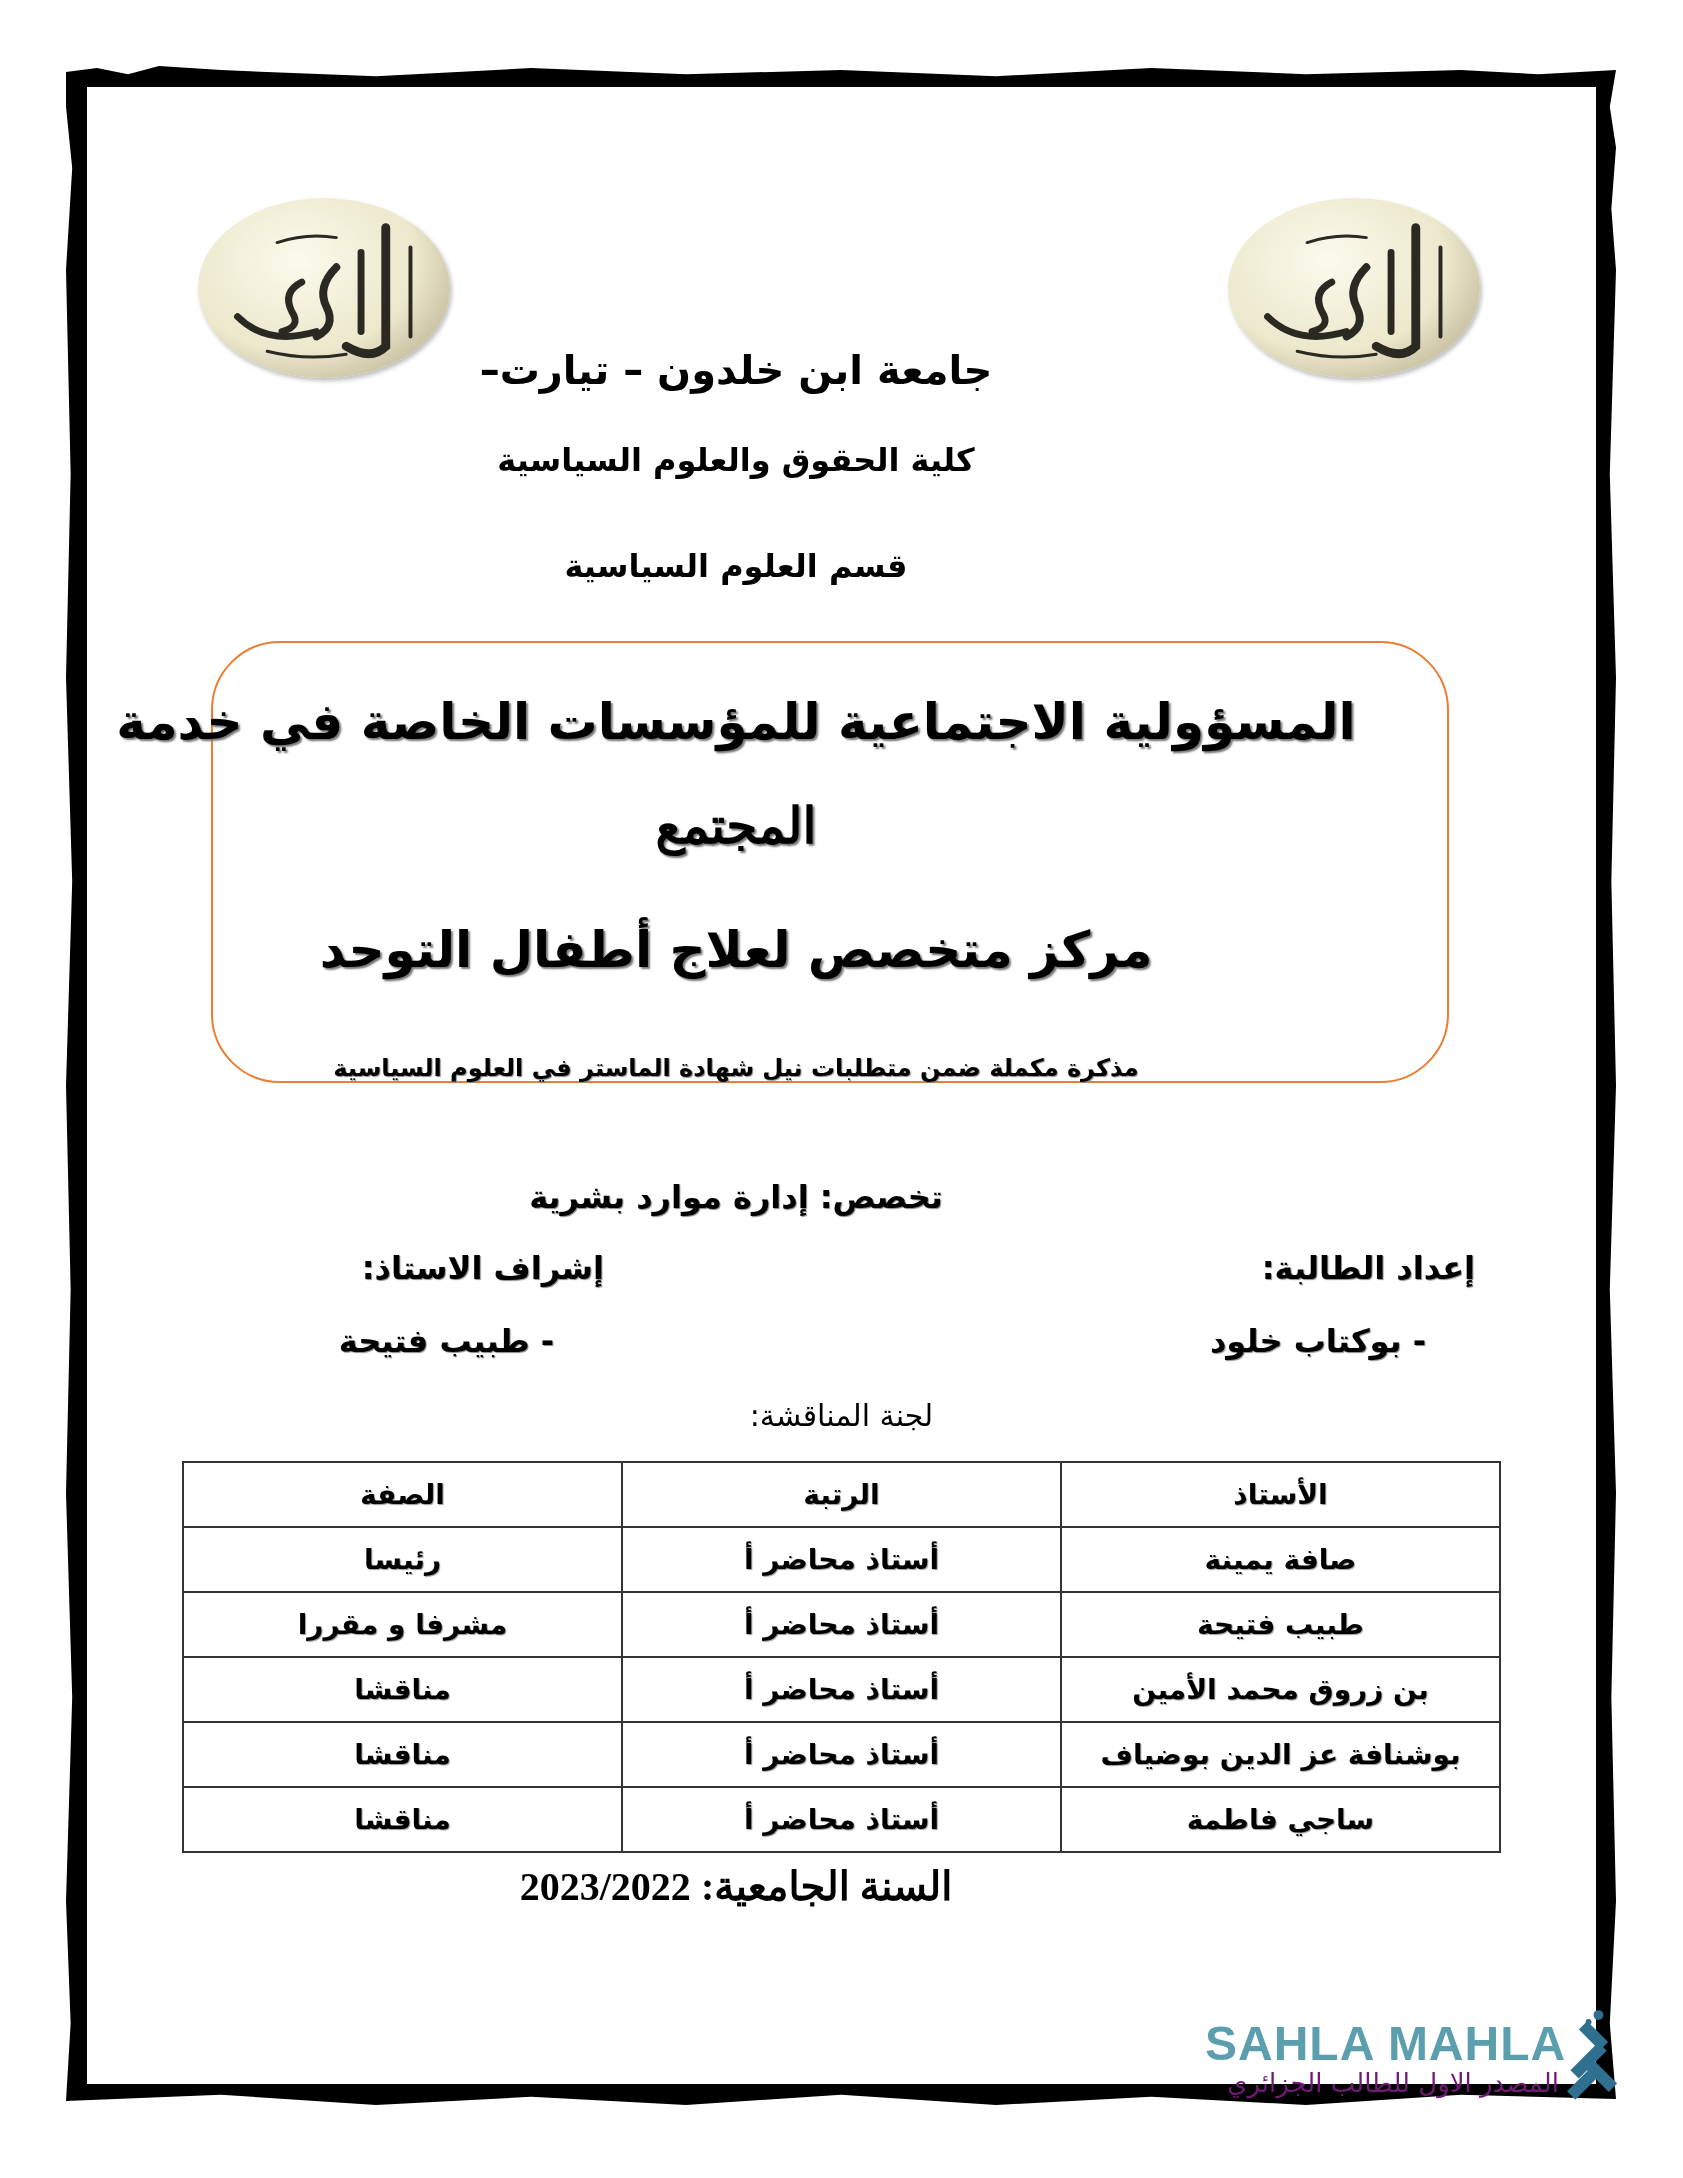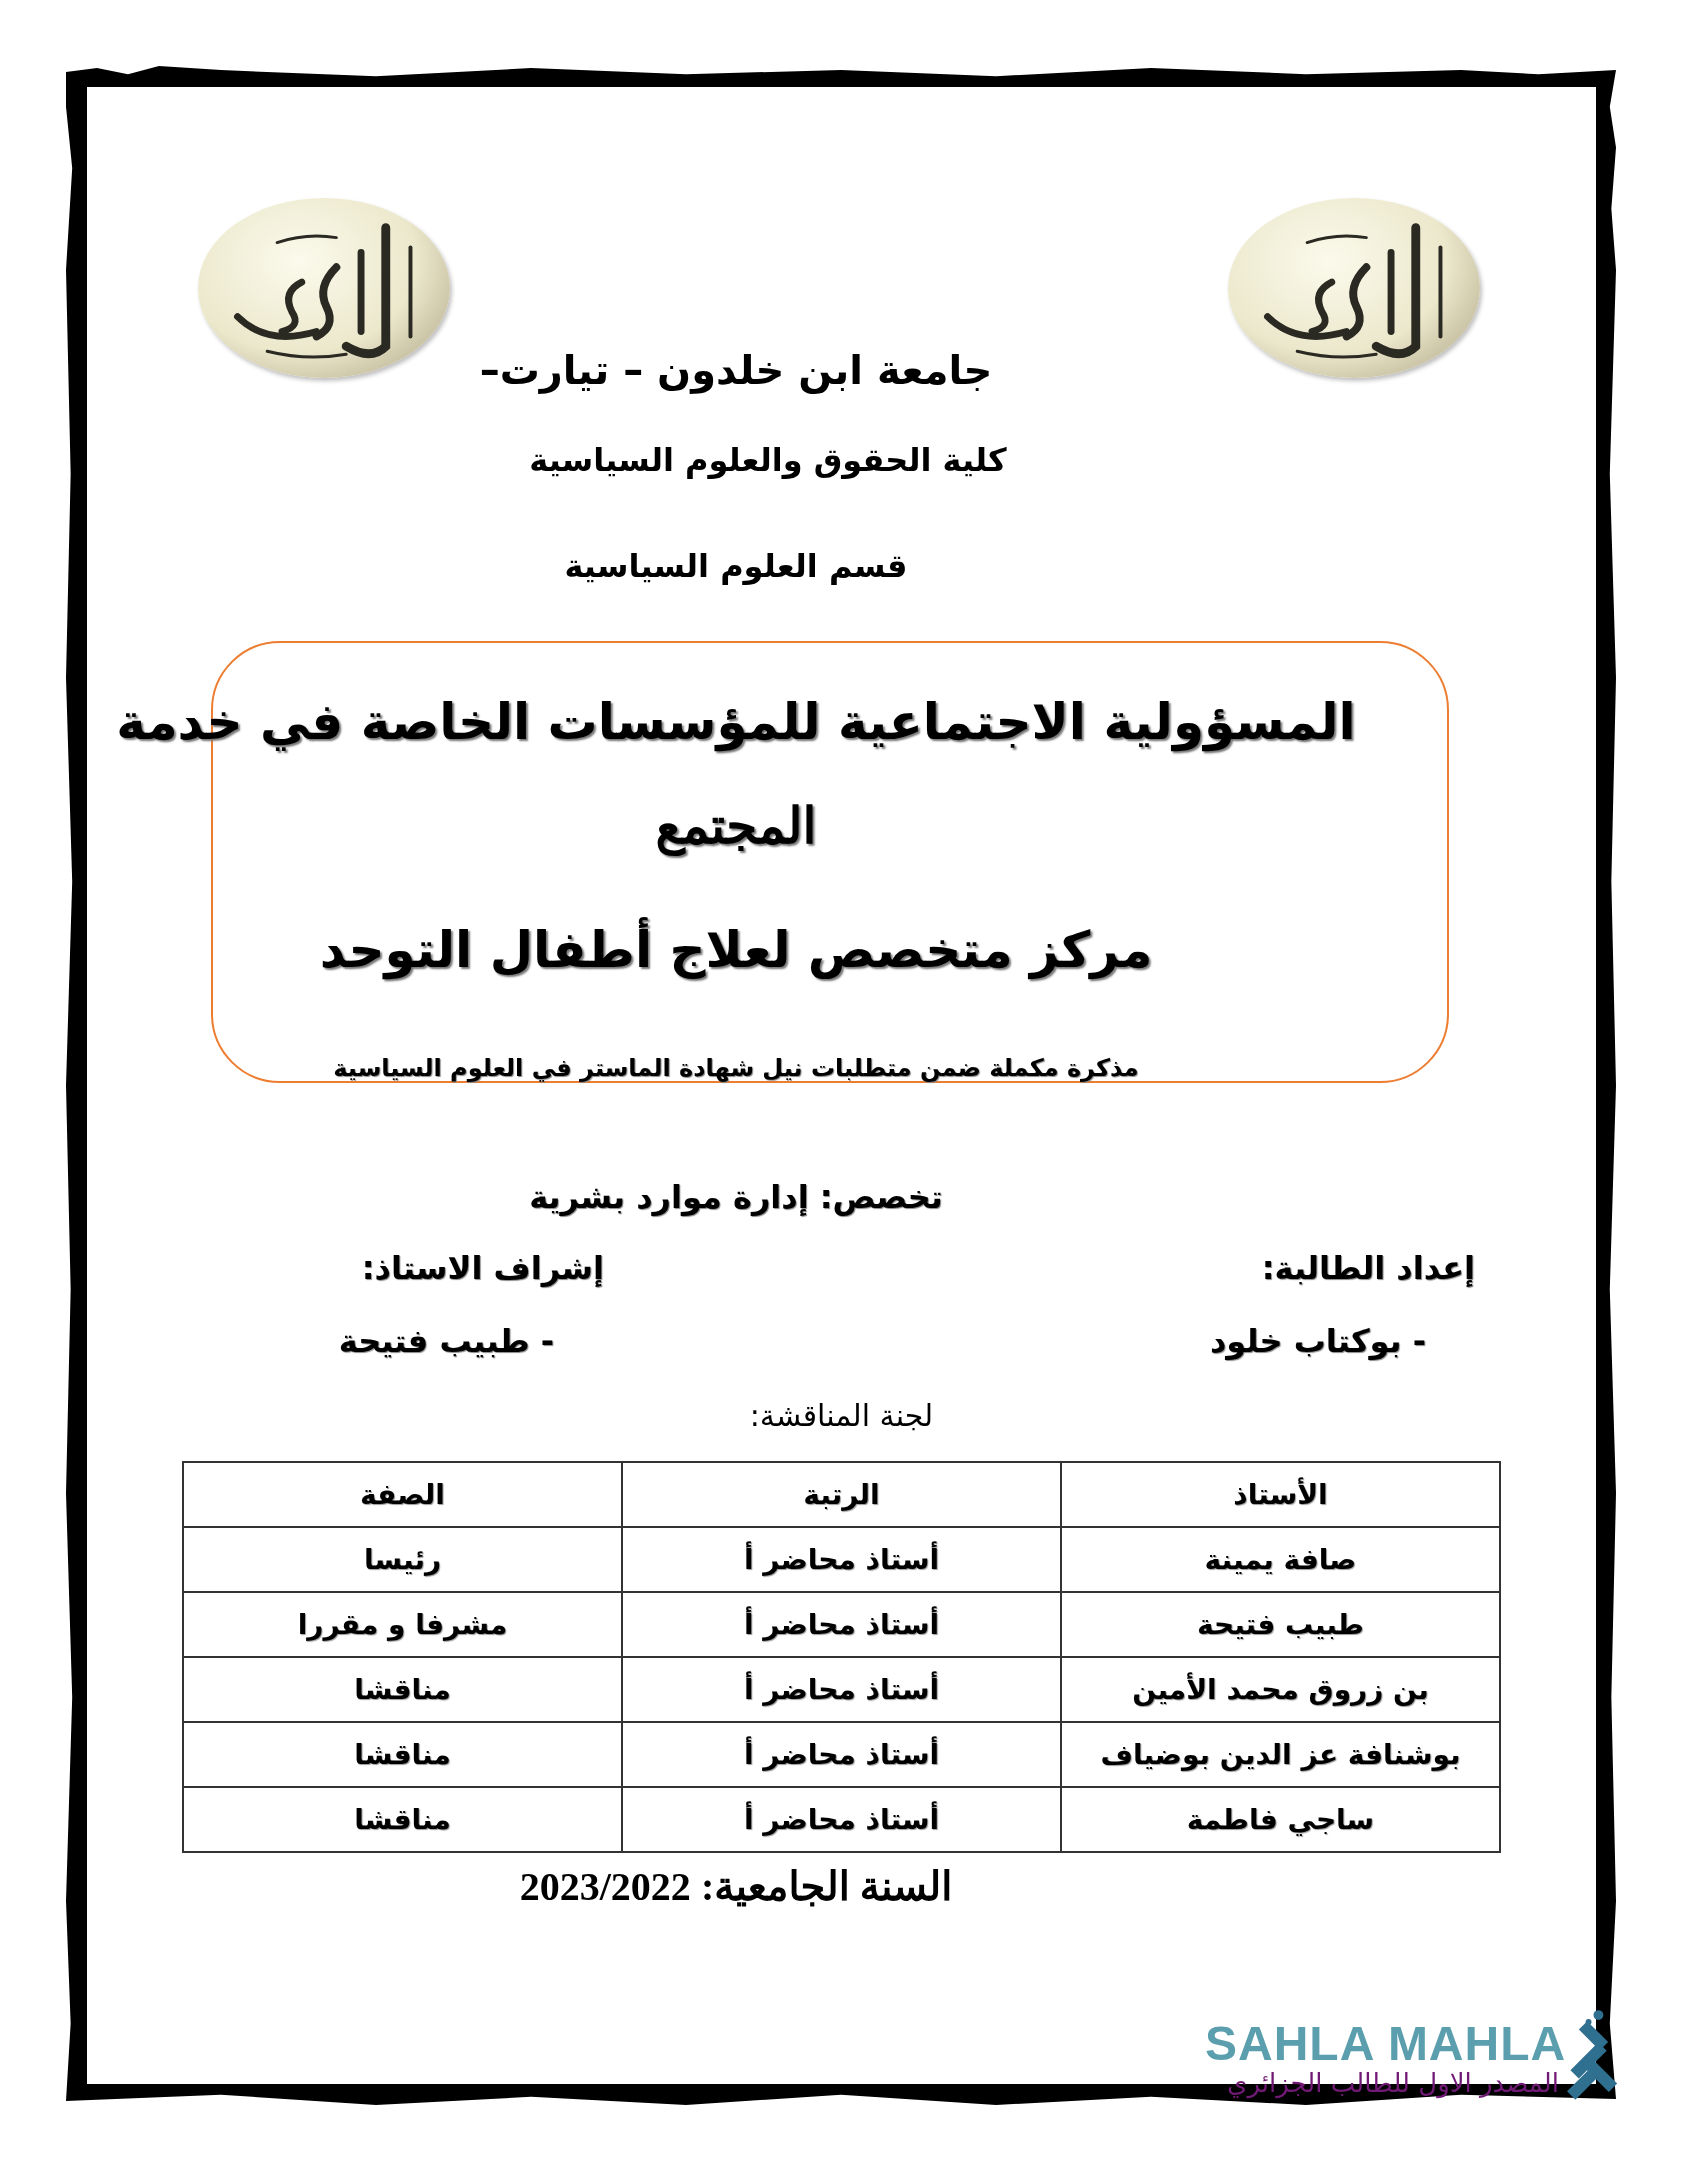--- a/index.html
+++ b/index.html
@@ -6,21 +6,21 @@
     body { width: 1683px; height: 2178px; position: relative; overflow: hidden; font-family: "DejaVu Sans", sans-serif; color: #000; }
     .frame-outer { position: absolute; left: 66px; top: 66px; width: 1550px; height: 2039px; background: #000; 
       clip-path: polygon(0% 0.3%, 2% 0.1%, 4% 0.4%, 6% 0%, 10% 0.2%, 20% 0.5%, 30% 0.1%, 40% 0.4%, 50% 0.2%, 60% 0.5%, 70% 0.1%, 80% 0.4%, 90% 0.2%, 95% 0.4%, 100% 0.2%, 99.6% 2%, 100% 4%, 99.7% 7%, 100% 10%, 99.6% 20%, 100% 30%, 99.7% 40%, 100% 50%, 99.6% 60%, 100% 70%, 99.7% 80%, 100% 90%, 99.6% 96%, 100% 99.7%, 90% 99.5%, 80% 100%, 70% 99.6%, 60% 100%, 50% 99.5%, 40% 100%, 30% 99.6%, 20% 100%, 10% 99.5%, 0% 99.8%, 0.3% 96%, 0% 90%, 0.4% 80%, 0% 70%, 0.3% 60%, 0% 50%, 0.4% 40%, 0% 30%, 0.3% 20%, 0% 10%, 0.4% 5%, 0% 2%); }
     .frame-inner { position: absolute; left: 87px; top: 87px; width: 1509px; height: 1997px; background: #fff; }
     .logo { position: absolute; width: 252px; height: 180px; border-radius: 50%;
       background: radial-gradient(ellipse at 40% 35%, #fbfaec 0%, #ece8cc 55%, #bdb596 85%, #8d866a 100%);
       box-shadow: 2px 3px 4px rgba(0,0,0,0.25); overflow: hidden; }
     .logo svg { position: absolute; left: 0; top: 0; }
     .center-text { position: absolute; left: 0; width: 1472px; text-align: center; direction: rtl; font-weight: bold; }
     .uni { top: 347px; font-size: 40px; }
-    .fac { top: 441px; font-size: 32px; padding-left: 32px; }
+    .fac { top: 441px; font-size: 32px; }
     .dept { top: 547px; font-size: 32px; }
     .title-box { position: absolute; left: 211px; top: 641px; width: 1238px; height: 442px; border: 2.5px solid #ED7D31; border-radius: 69px; box-sizing: border-box; }
     .title1 { top: 693px; font-size: 50px; text-shadow: 2px 2px 2px #777; }
     .title2 { top: 797px; font-size: 50px; text-shadow: 2px 2px 2px #777; font-family: Liberation Serif, serif; }
     .title3 { top: 921px; font-size: 50px; text-shadow: 2px 2px 2px #777; }
     .memo { top: 1054px; font-size: 24px; text-shadow: 1px 1px 1px #888; }
     .spec { top: 1178px; font-size: 32px; text-shadow: 1px 1px 1px #888; }
     .label-row { position: absolute; direction: rtl; font-weight: bold; font-size: 32px; text-shadow: 1px 1px 1px #888; }
     .committee { position: absolute; top: 1398px; left: 0; width: 1683px; text-align: center; direction: rtl; font-size: 30px; }
     table.jury { position: absolute; left: 182px; top: 1461px; width: 1319px; border-collapse: collapse; direction: rtl; }

